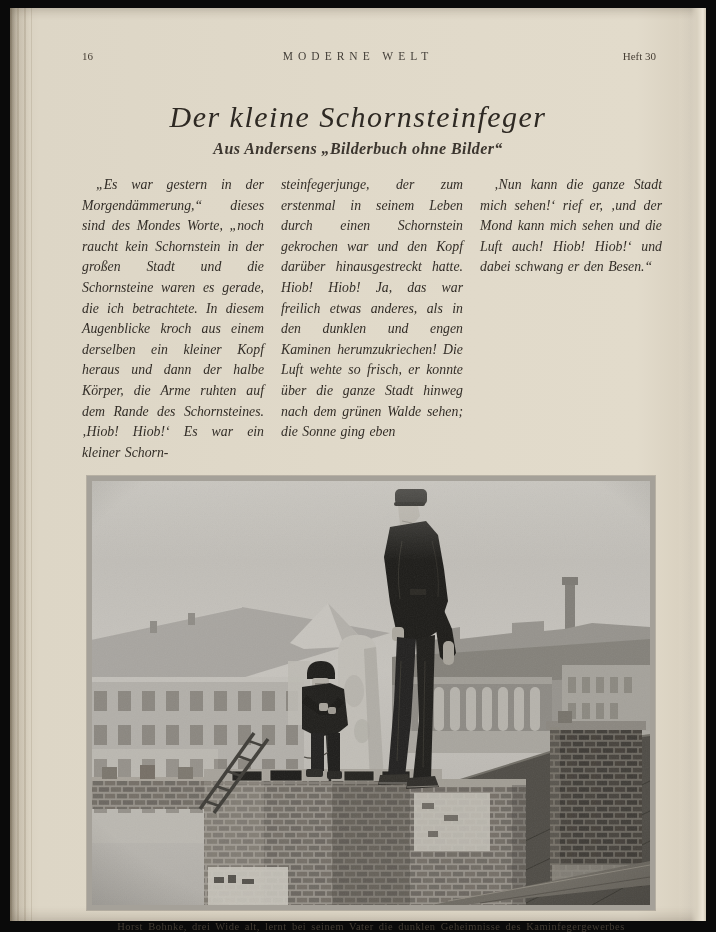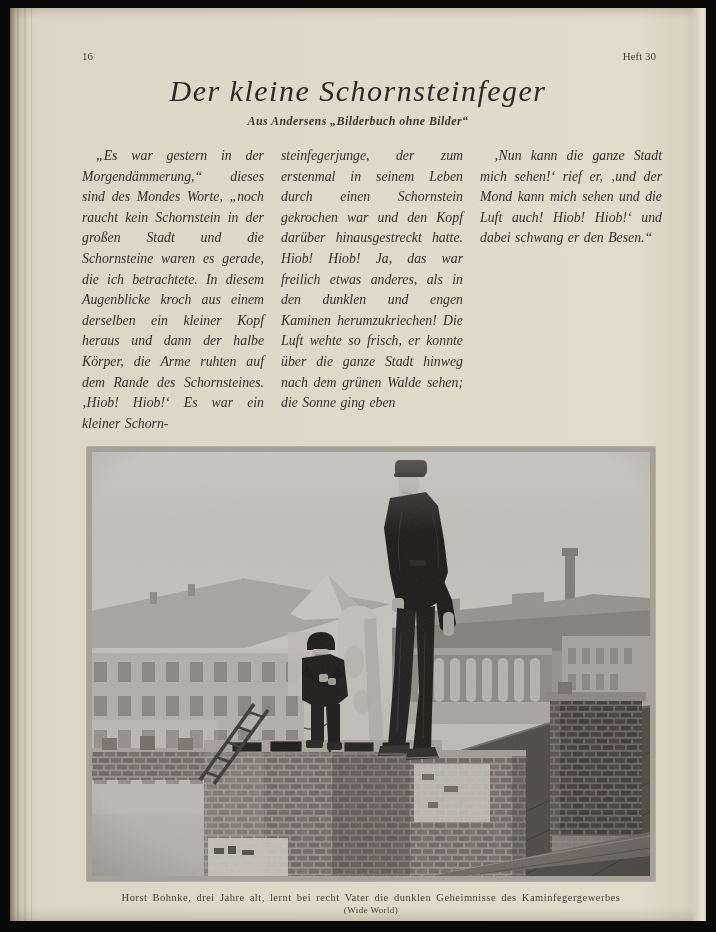--- a/index.html
+++ b/index.html
@@ -21,26 +21,26 @@
   }
   .page::after{ 
     content:'';position:absolute;right:0;top:0;bottom:0;width:26px;pointer-events:none;
     background:linear-gradient(270deg,#cfc6b4 0px,#ece5d7 3px,#d8d0bf 9px,rgba(90,78,58,.10) 15px,rgba(0,0,0,0) 26px);
   }
   .running-head{position:absolute;top:42px;left:0;right:0;height:14px;color:#473f35;font-size:11px;}
   .running-head .pageno{position:absolute;left:72px;top:0;}
   .running-head .journal{position:absolute;left:0;right:0;top:0;text-align:center;letter-spacing:5px;font-size:11.5px;color:#45403a;}
   .running-head .issue{position:absolute;right:50px;top:0;}
   h1.article-title{
-    margin:0;padding-top:66px;text-align:center;
+    margin:0;padding-top:92px;text-align:center;
     font-style:italic;font-weight:400;font-size:30px;letter-spacing:1.5px;color:#2e2923;
   }
   .article-subtitle{
     margin-top:6px;text-align:center;font-style:italic;font-weight:700;
-    font-size:12px;letter-spacing:.4px;color:#3c362f;
+    font-size:16px;letter-spacing:.4px;color:#3c362f;
   }
   .columns{
     margin:17px 44px 8px 72px;display:flex;gap:17px;
     font-style:italic;font-size:13.8px;line-height:20.6px;color:#322d27;
   }
   .col{flex:1;text-align:justify;}
   .col p{margin:0;word-spacing:1px;}
   .col p.indent{text-indent:14px;}
   figure.photo{margin:13px 0 0 77px;width:568px;}
   .photo-frame{
@@ -53,20 +53,21 @@
   .caption-line{font-size:10.5px;letter-spacing:.5px;word-spacing:2px;line-height:12px;}
   .credit-line{font-size:9px;letter-spacing:.4px;margin-top:1px;}
 </style>
 </head>
 <body>
 
 <div class="page">
 
   <div class="running-head">
     <span class="pageno">16</span>
+    <span class="journal">MODERNE WELT</span>
     <span class="issue">Heft 30</span>
   </div>
 
   <h1 class="article-title">Der kleine Schornsteinfeger</h1>
   <div class="article-subtitle">Aus Andersens „Bilderbuch ohne Bilder“</div>
 
   <div class="columns">
     <div class="col">
       <p class="indent">„Es war gestern in der Morgendämmerung,“ dieses sind des Mondes Worte, „noch raucht kein Schornstein in der großen Stadt und die Schornsteine waren es gerade, die ich betrachtete. In diesem Augenblicke kroch aus einem derselben ein kleiner Kopf heraus und dann der halbe Körper, die Arme ruhten auf dem Rande des Schornsteines. ‚Hiob! Hiob!‘ Es war ein kleiner Schorn-</p>
     </div>
@@ -283,18 +284,18 @@
           <line x1="356" y1="420" x2="558" y2="384" stroke="#8e897f" stroke-width="1"></line>
           <line x1="388" y1="422" x2="558" y2="396" stroke="#57534c" stroke-width="1"></line>
         </g>
 
         <rect width="558" height="80" fill="url(#haze)"></rect>
         <rect width="558" height="424" filter="url(#grain)" opacity="0.08"></rect>
         <rect width="558" height="424" fill="url(#vig)"></rect>
       </svg>
     </div>
     <figcaption>
-      <div class="caption-line">Horst Bohnke, drei Jahre alt, lernt bei recht Vater die dunklen Geheimnisse des Kaminfegergewerbes</div>
+      <div class="caption-line">Horst Bohnke, drei Wide alt, lernt bei seinem Vater die dunklen Geheimnisse des Kaminfegergewerbes</div>
       <div class="credit-line">(Wide World)</div>
     </figcaption>
   </figure>
 
 </div>
 
 </body></html>

